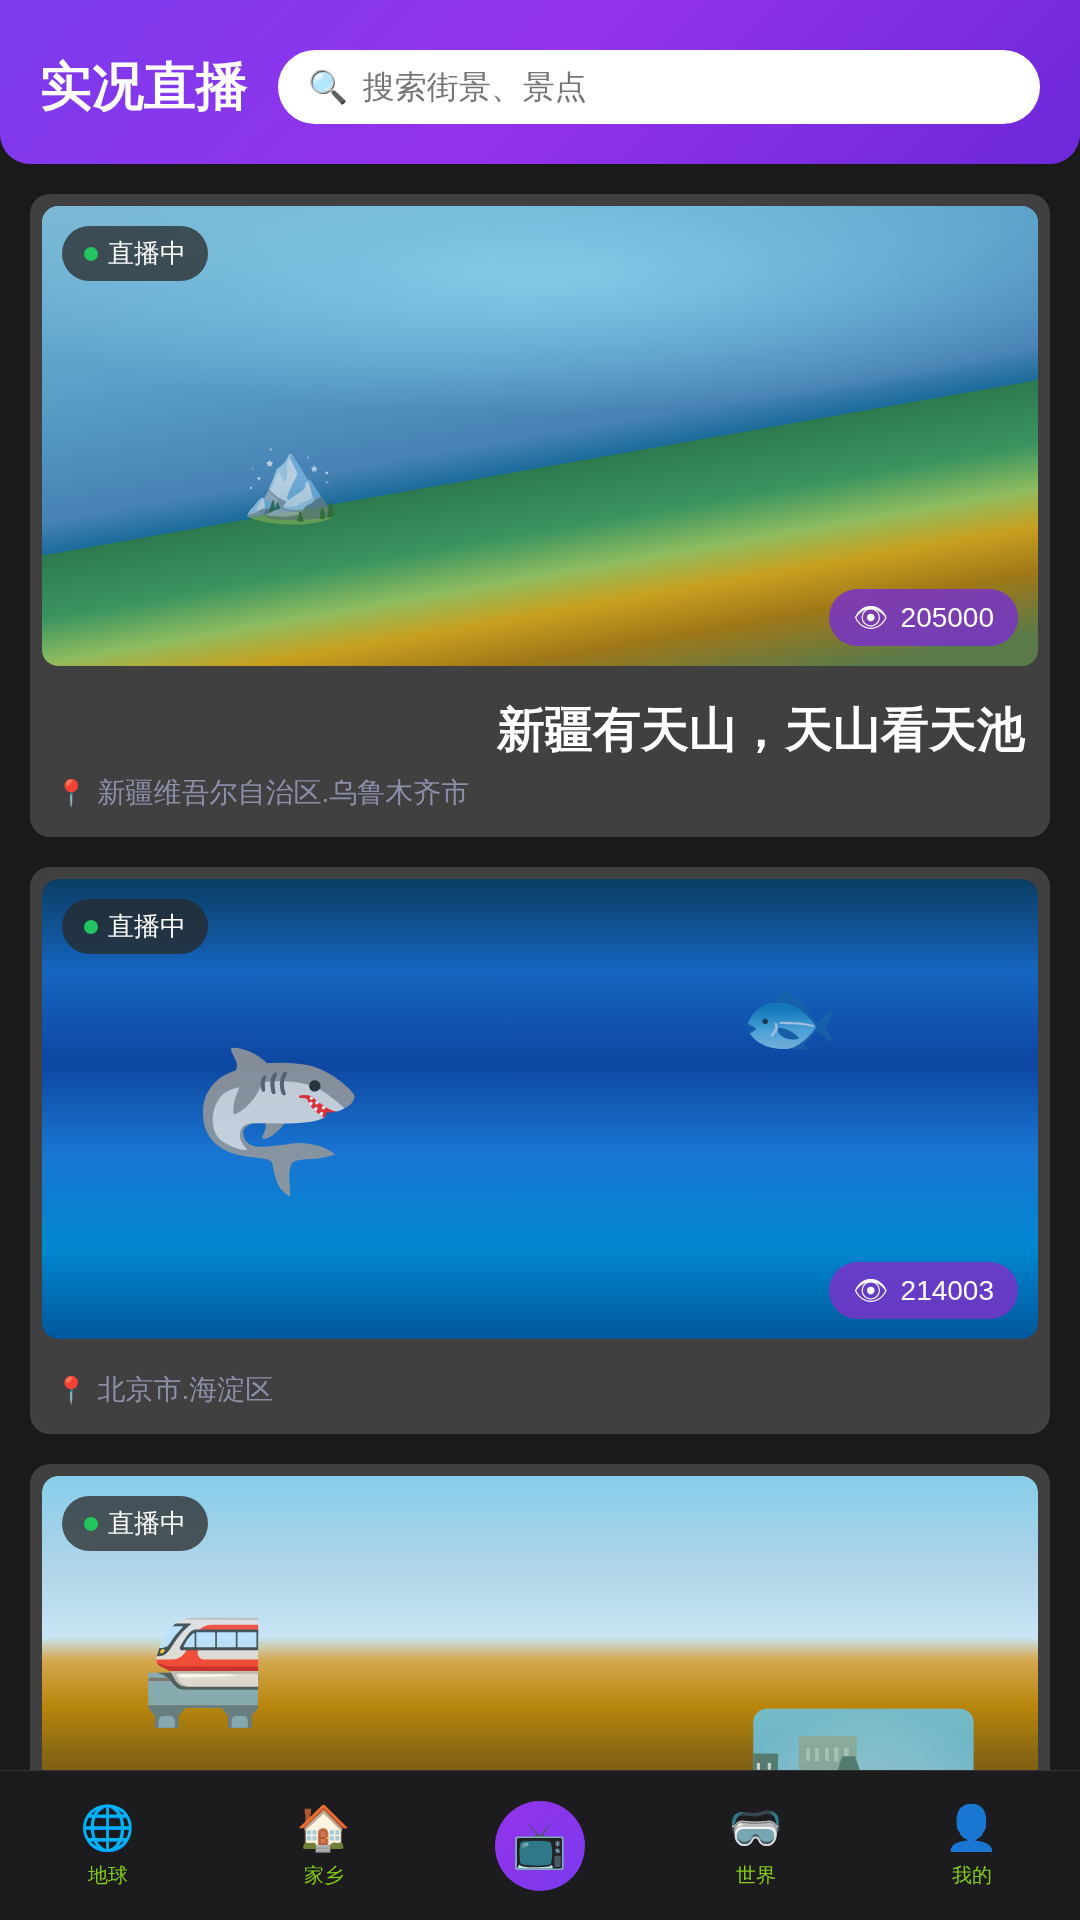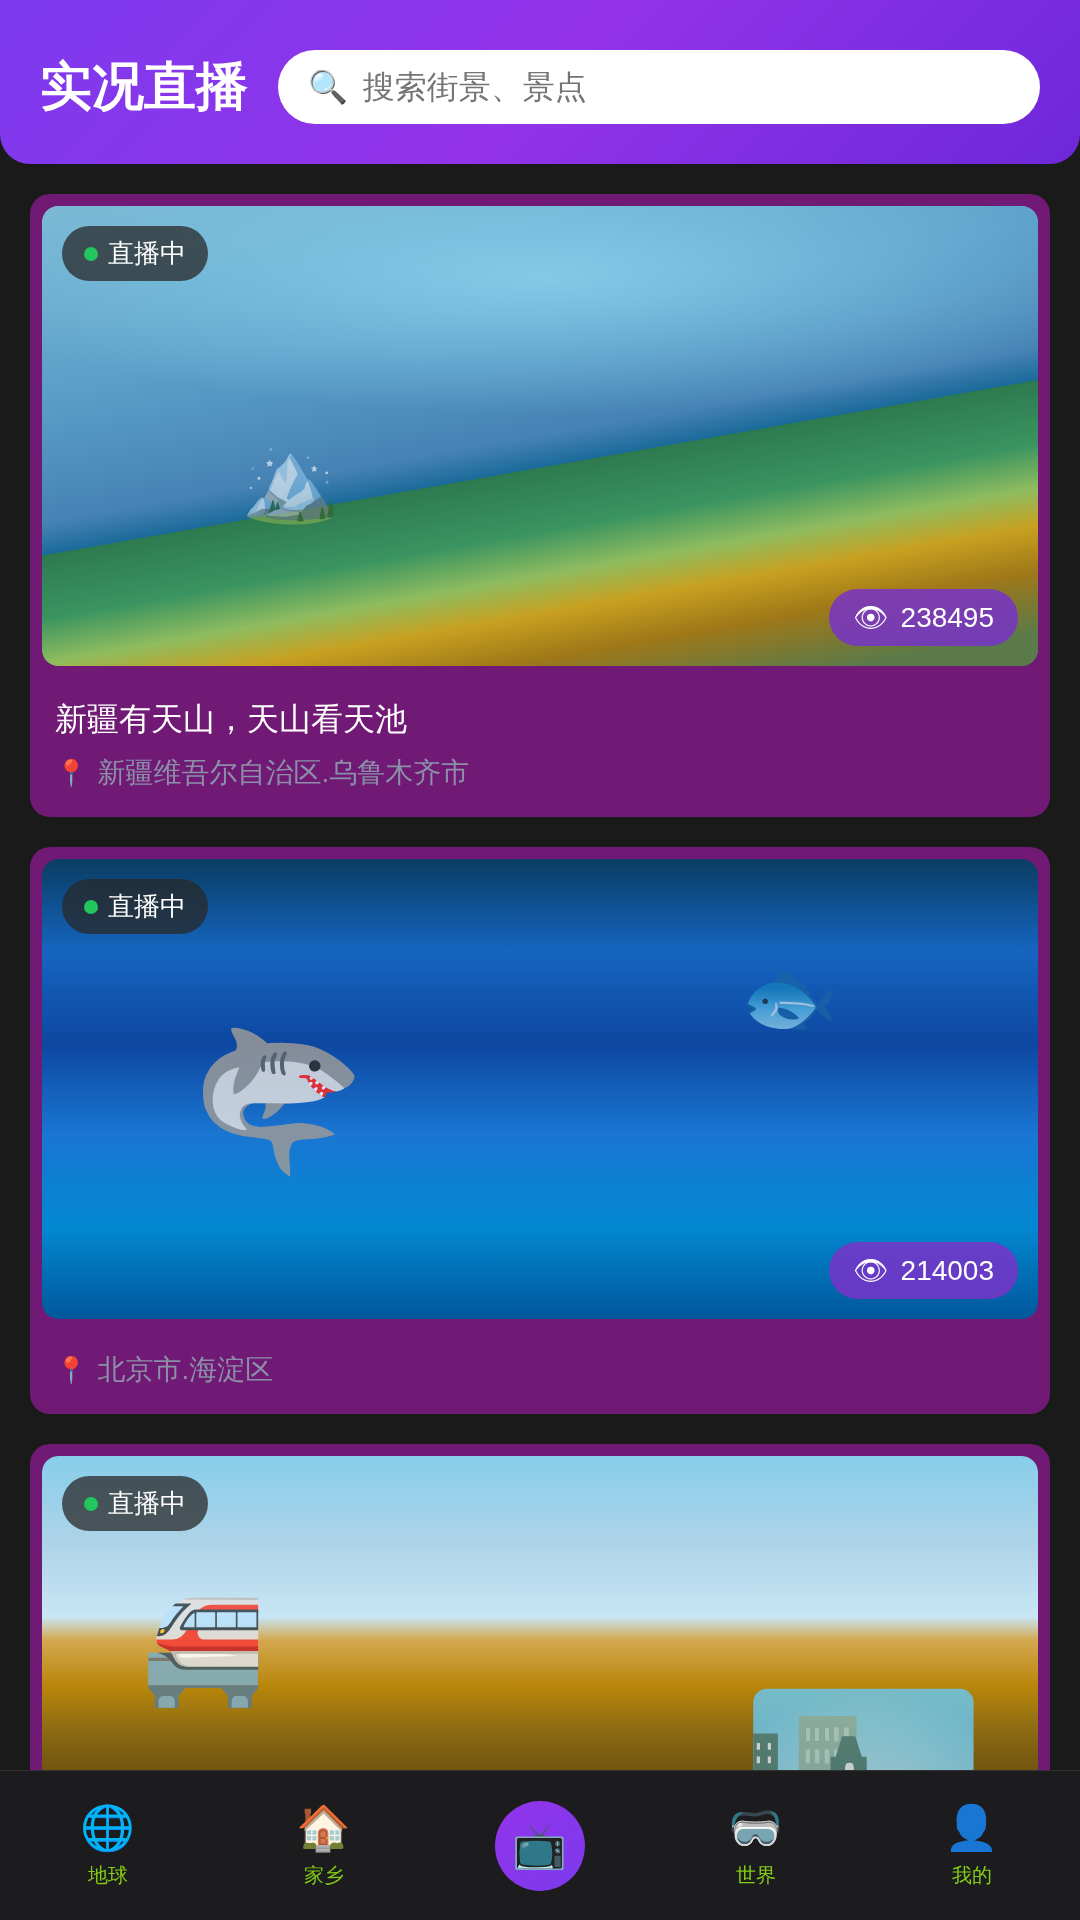--- a/index.html
+++ b/index.html
@@ -63,23 +63,24 @@
     
     .content {
       padding: 30px 30px 160px 30px;
       display: flex;
       flex-direction: column;
       gap: 30px;
     }
 
     
     .card {
-      background: #701a75;
+      background: #404040;
       border-radius: 20px;
       overflow: hidden;
+      text-align: right;
     }
 
     .card-image-wrap {
       position: relative;
       width: 100%;
       height: 460px;
       border-radius: 16px;
       overflow: hidden;
       margin: 12px;
       width: calc(100% - 24px);
@@ -234,22 +235,22 @@
     .eye-icon {
       font-size: 28px;
     }
 
     
     .card-info {
       padding: 20px 25px 25px 25px;
     }
 
     .card-title {
-      font-size: 32px;
-      font-weight: 400;
+      font-size: 48px;
+      font-weight: 700;
       color: #ffffff;
       margin-bottom: 12px;
     }
 
     .card-location {
       display: flex;
       align-items: center;
       gap: 10px;
       font-size: 28px;
       color: #8b8fa8;
@@ -327,21 +328,21 @@
 
   <div class="card">
     <div class="card-image-wrap">
       <div class="card-image scene-tianchi"></div>
       <div class="live-badge">
         <div class="live-dot"></div>
         <span>直播中</span>
       </div>
       <div class="view-badge">
         <span class="eye-icon">👁</span>
-        <span>238495</span>
+        <span>205000</span>
       </div>
     </div>
     <div class="card-info">
       <div class="card-title">新疆有天山，天山看天池</div>
       <div class="card-location">
         <span class="location-icon">📍</span>
         <span>新疆维吾尔自治区.乌鲁木齐市</span>
       </div>
     </div>
   </div>

